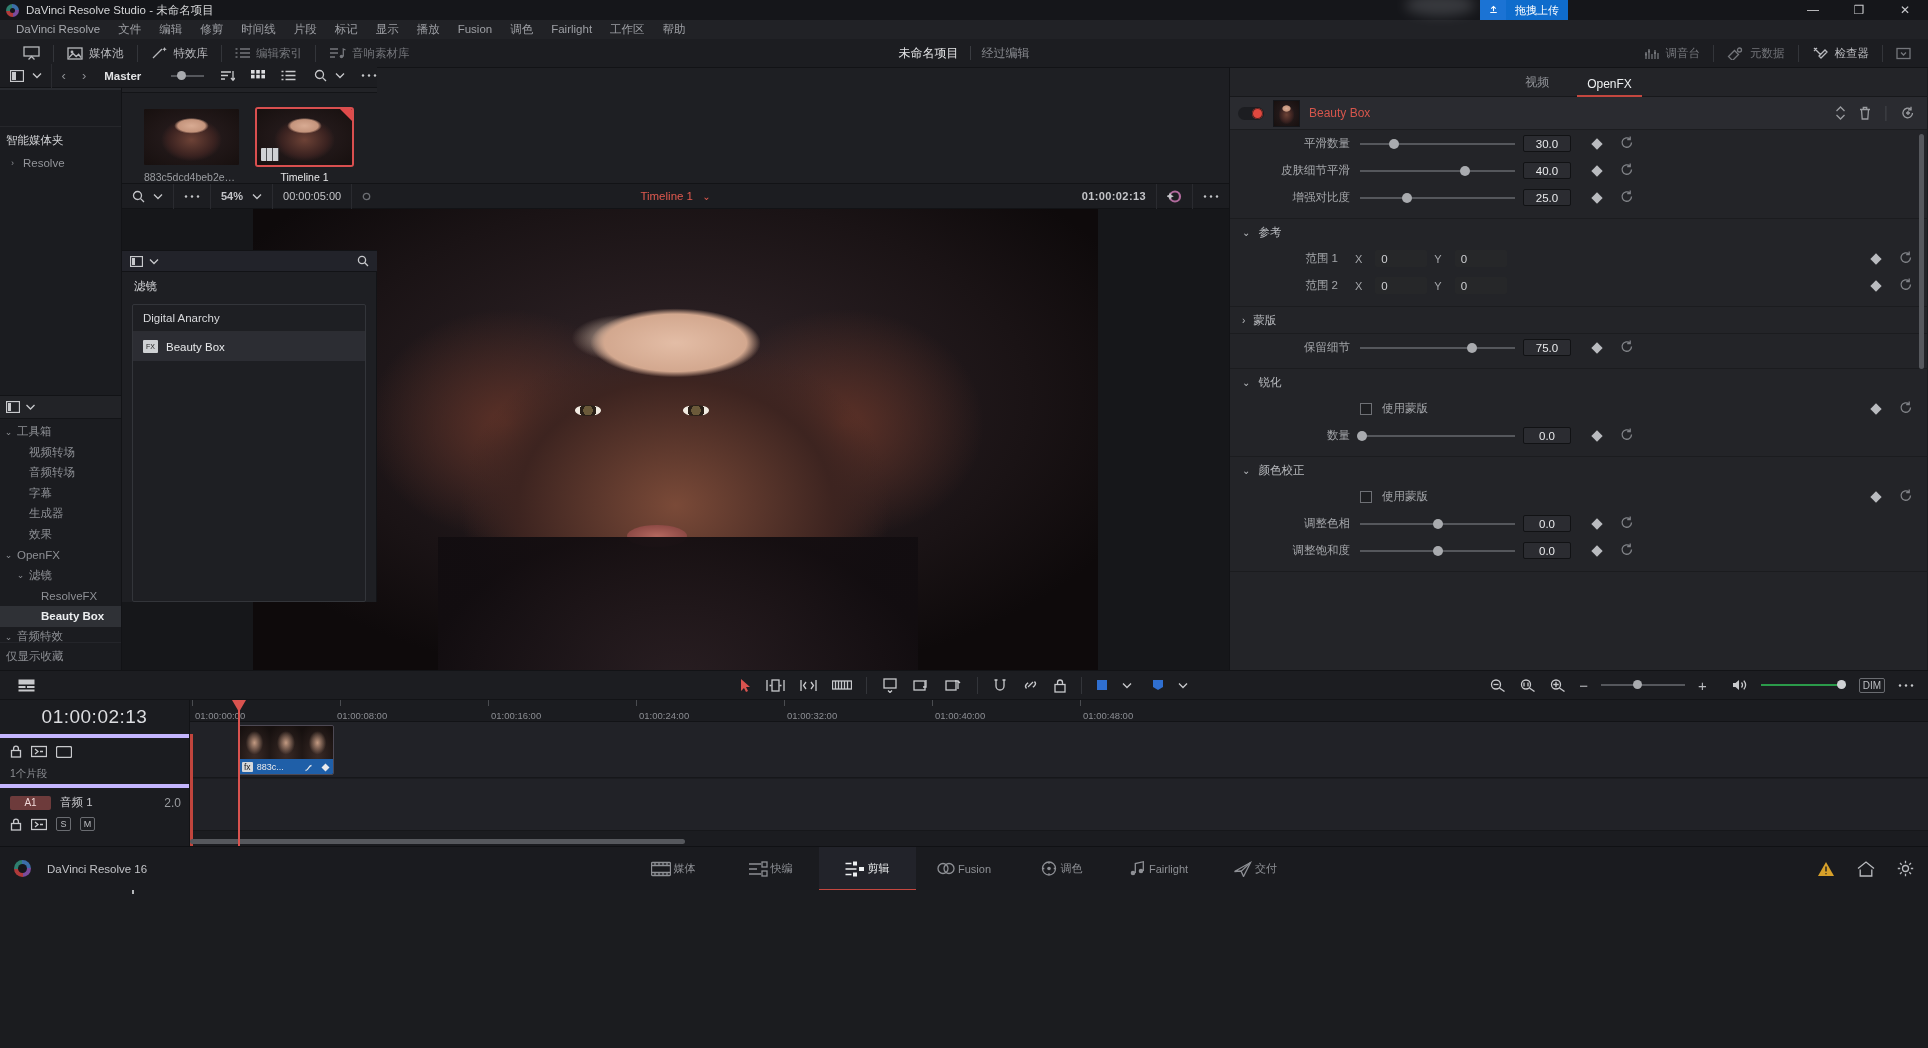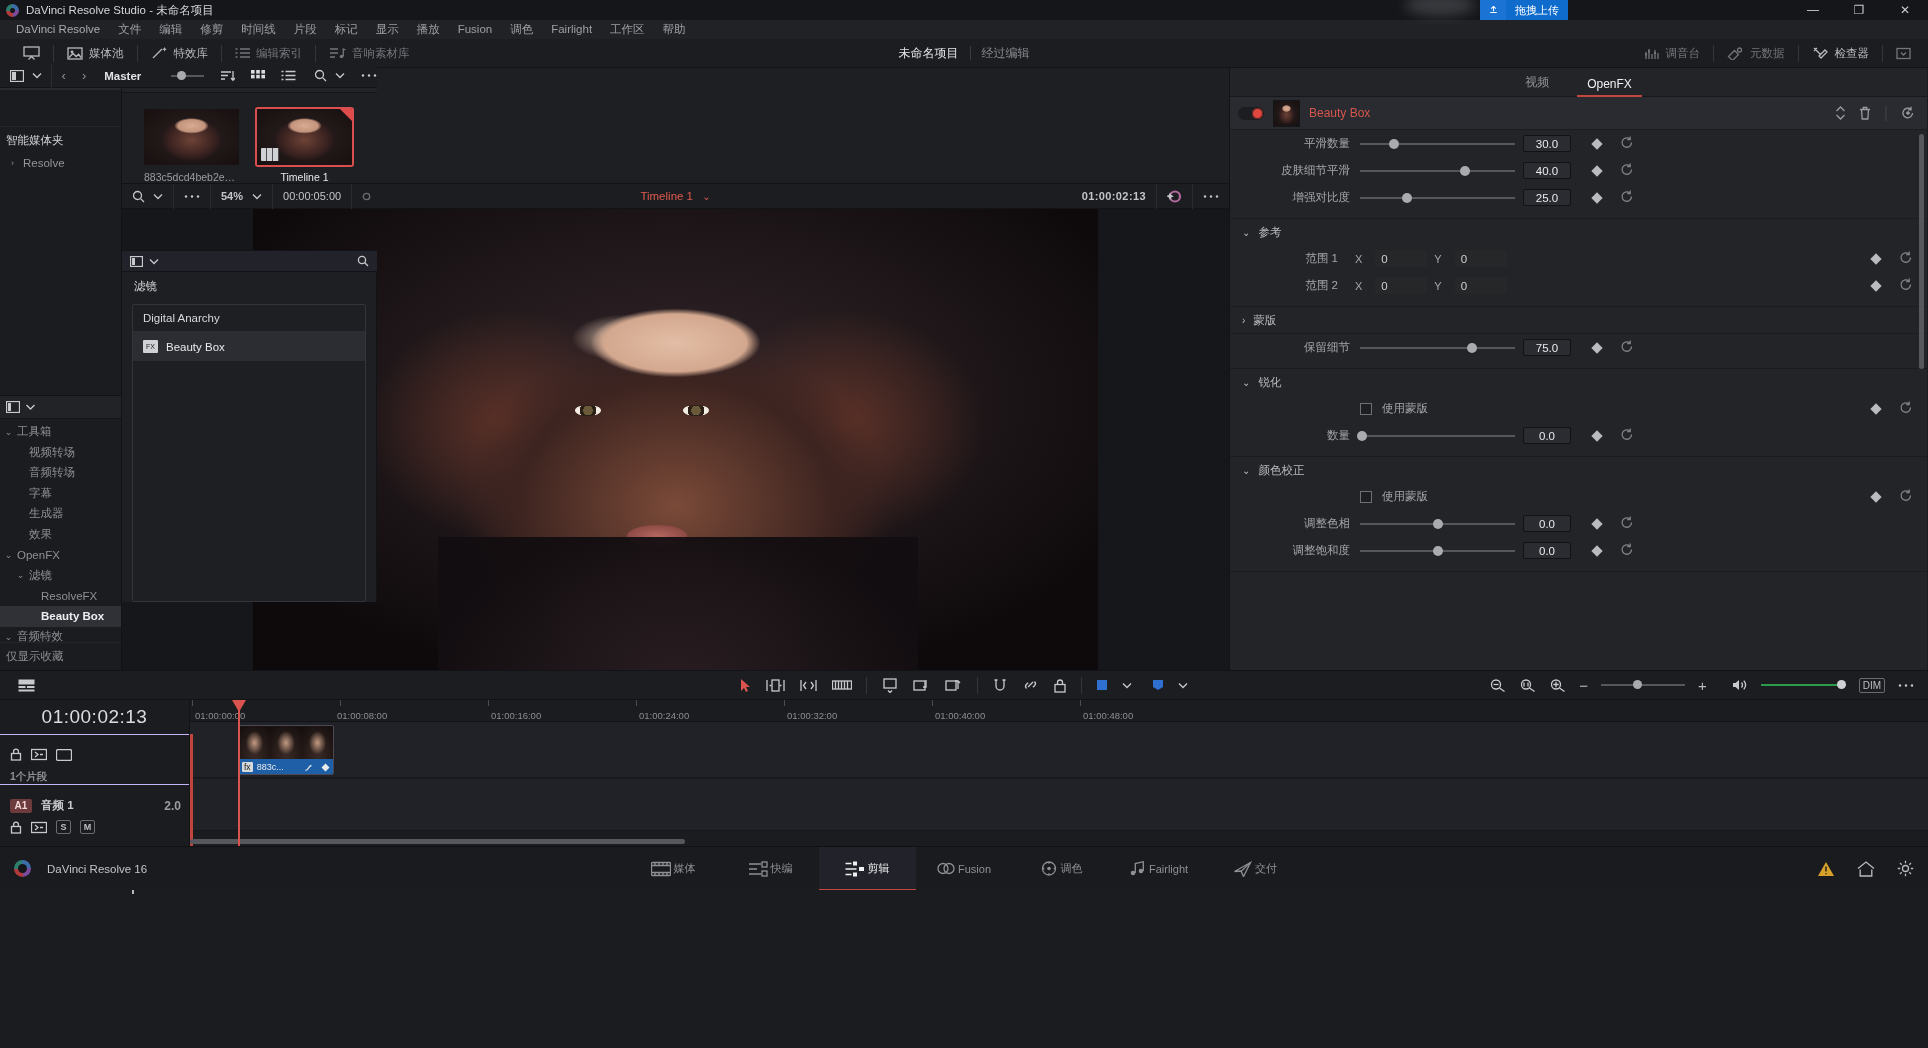--- a/index.html
+++ b/index.html
@@ -212,30 +212,30 @@
   .vol-slider { width:85px; height:12px; position:relative; }
   .vol-slider .bar { position:absolute; left:0;right:0;top:5px;height:2px;background:#2b9a4a;}
   .vol-slider .knob{ position:absolute; right:0; top:1px; width:9px;height:9px;border-radius:50%;background:#cfd1d4;}
   .dim-btn { font-size:10px; color:#bdbfc3; border:1px solid #6a6c71; padding:1px 3px; border-radius:2px; }
 
   
   .tl-wrap { height:146px; background:#1b1c20; display:flex; position:relative; }
   .tl-head { width:190px; border-right:1px solid #121316; }
   .tl-tc { height:34px; display:flex; align-items:center; justify-content:center;
            font-size:19px; color:#dcdde0; letter-spacing:.5px; }
-  .trk-head { border-top:1px solid #c4b5fd; padding:13px 8px 0 10px;font-weight:bold; }
+  .trk-head { border-top:4px solid #c4b5fd; padding:7px 8px 0 10px; }
   .trk-head.v1 { height:50px; }
   .trk-head.a1 { height:50px; }
   .trk-top { display:flex; align-items:center; gap:9px; }
   .trk-name { font-size:11.5px; color:#c9cacd; }
   .trk-num { font-size:12px; color:#9a9ca0; margin-left:auto; }
   .trk-btns { display:flex; align-items:center; gap:9px; margin-top:7px; }
   .sq-btn { width:15px;height:14px;border:1px solid #6a6c71;border-radius:2px;font-size:9px;
             color:#bdbfc3;display:flex;align-items:center;justify-content:center;}
-  .a1-badge { width:22px;height:14px;background:#6d3b3b;color:#f0d8d8;border-radius:2px;
+  .a1-badge { width:41px;height:14px;background:#6d3b3b;color:#f0d8d8;border-radius:2px;
               font-size:10px;display:flex;align-items:center;justify-content:center;}
   .v1-redline { width:3px; height:100%; background:#c1453d; position:absolute; left:190px; top:34px; }
   .tl-body { flex:1; position:relative; overflow:hidden; }
   .ruler { height:22px; border-bottom:1px solid #121316; position:relative; }
   .ruler .tick { position:absolute; top:10px; font-size:9.5px; color:#8c8e93; }
   .ruler .tickline { position:absolute; top:0; width:1px; height:6px; background:#4a4c50; }
   .track-lane { position:absolute; left:0; right:0; background:#212227; border-bottom:1px solid #16171a; }
   .lane-v1 { top:22px; height:56px; }
   .lane-a1 { top:79px; height:52px; }
   .playhead { position:absolute; top:0; bottom:0; width:2px; background:#d9534f; z-index:6; }

